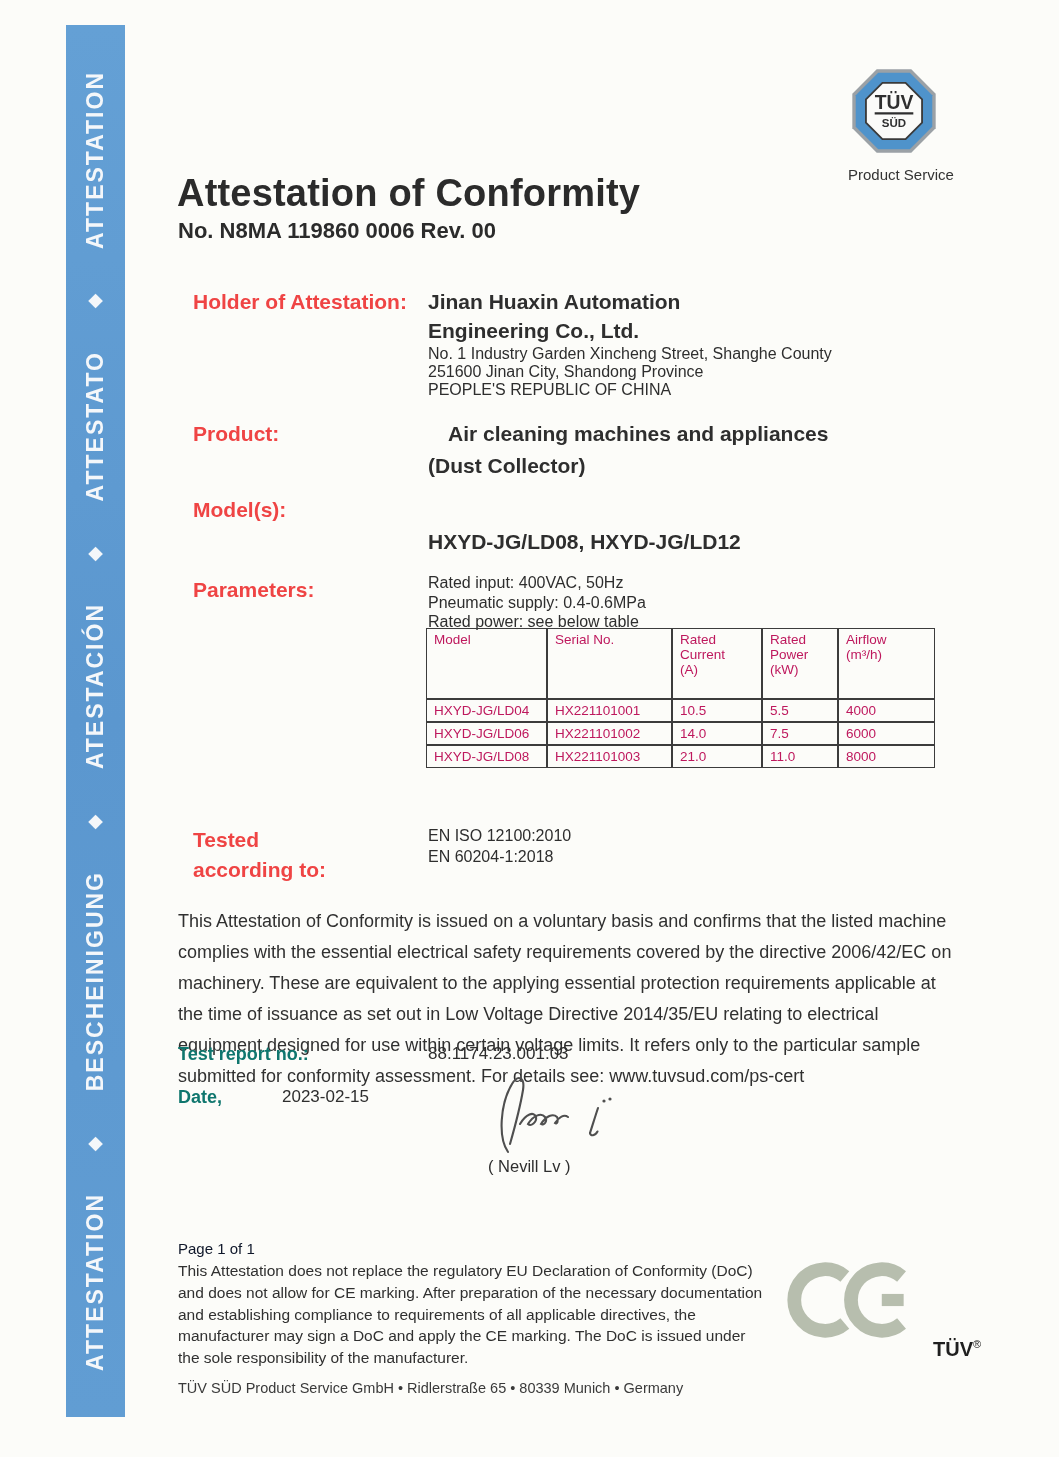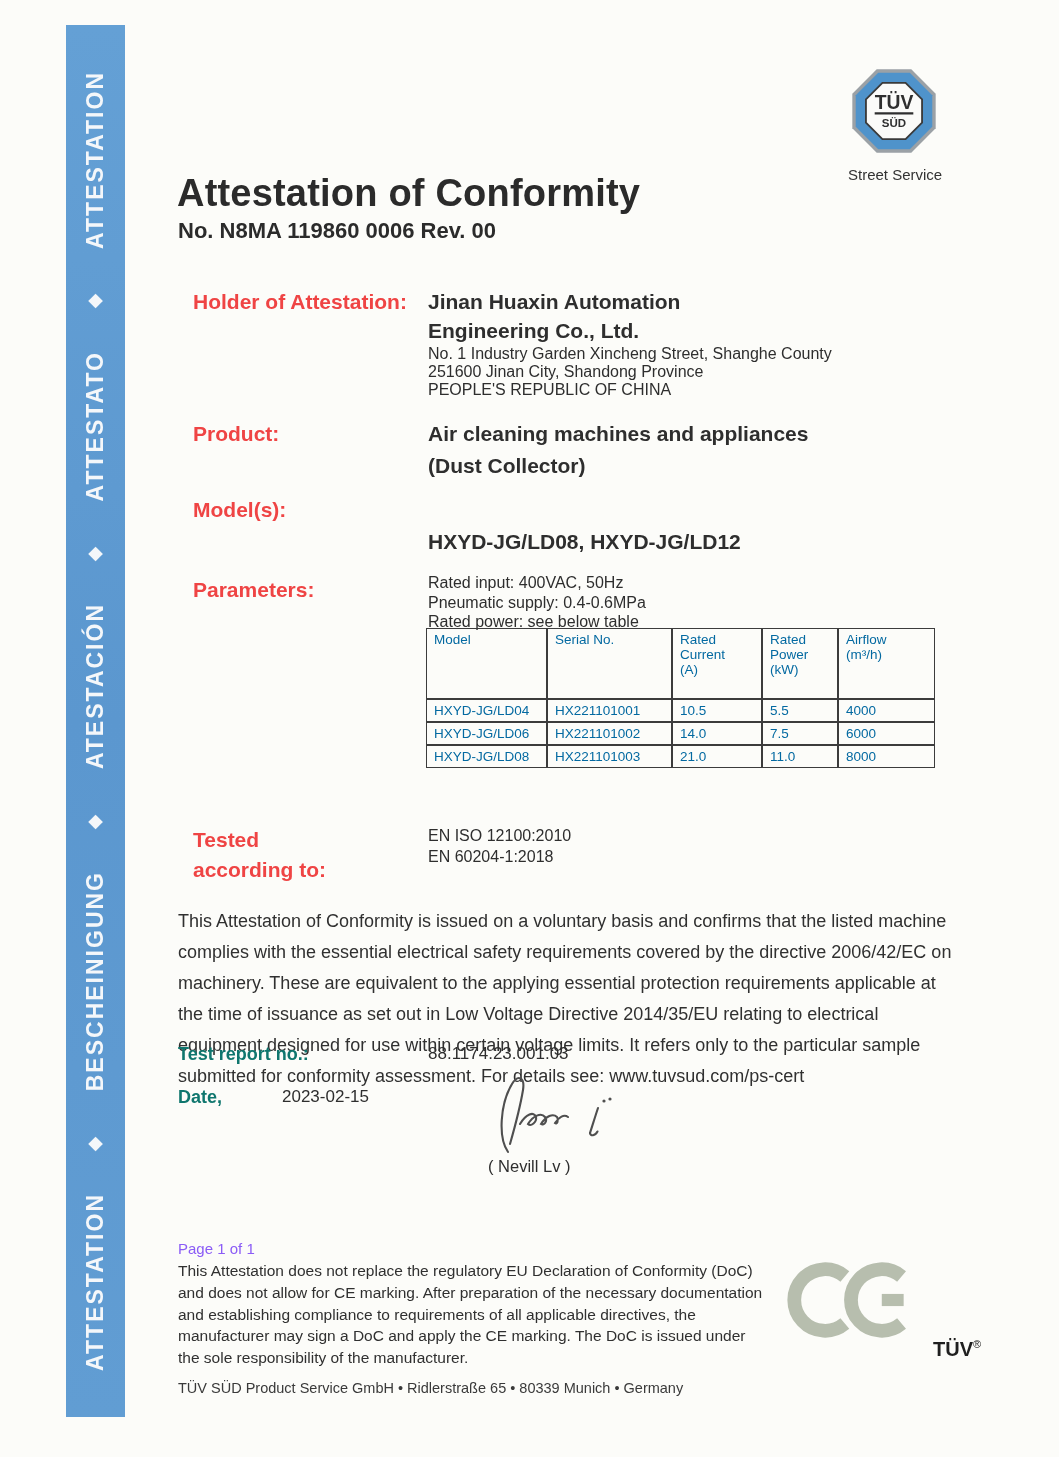--- a/index.html
+++ b/index.html
@@ -37,33 +37,33 @@
   .v-reg { font-size:16px; }
 
   .para {
     position:absolute; left:178px; font-size:18px; line-height:31px; color:#303030;
   }
 
   
   .ptable {
     position:absolute; left:426px; top:628px;
     border-collapse:separate; border-spacing:0;
-    font-size:13.5px; color:#0369a1; table-layout:fixed;
+    font-size:13.5px; color:#be185d; table-layout:fixed;
   }
   .ptable th, .ptable td {
     border:1.5px solid #3c3c3c; text-align:left; vertical-align:top;
     padding:3px 7px; font-weight:normal;
   }
   .ptable th { height:71px; }
   .ptable td { height:19px; }
 
   
   .sig-name { position:absolute; left:488px; top:1157px; font-size:16.5px; color:#2e2e2e; }
 
-  .page-no { position:absolute; left:178px; top:1240px; font-size:15px; color:#8b5cf6; }
+  .page-no { position:absolute; left:178px; top:1240px; font-size:15px; color:#0f172a; }
   .footer-line { position:absolute; left:178px; top:1380px; font-size:14.5px; color:#3a3a3a; }
 
   .tuv-reg { position:absolute; left:933px; top:1338px; font-size:20px; font-weight:bold; color:#1f1f1f; }
   .tuv-reg sup { font-size:11px; font-weight:normal; }
 
   svg { display:block; }
 </style>
 </head>
 <body>
 
@@ -83,35 +83,35 @@
 
   <div class="logo-wrap">
     <svg width="92" height="94" viewBox="0 0 100 100" style="margin:0 auto;">
       <polygon points="95.3,68.8 68.8,95.3 31.2,95.3 4.7,68.8 4.7,31.2 31.2,4.7 68.8,4.7 95.3,31.2" fill="#9ba1a6"></polygon>
       <polygon points="91.6,67.2 67.2,91.6 32.8,91.6 8.4,67.2 8.4,32.8 32.8,8.4 67.2,8.4 91.6,32.8" fill="#4f93cb"></polygon>
       <polygon points="80.5,62.6 62.6,80.5 37.4,80.5 19.5,62.6 19.5,37.4 37.4,19.5 62.6,19.5 80.5,37.4" fill="#fbfbf9" stroke="#3a3a3a" stroke-width="2"></polygon>
       <text x="50" y="48" text-anchor="middle" font-family="Liberation Sans, sans-serif" font-size="21" font-weight="bold" fill="#2f2f2f">TÜV</text>
       <line x1="29" y1="52.5" x2="71" y2="52.5" stroke="#2f2f2f" stroke-width="2.5"></line>
       <text x="50" y="67" text-anchor="middle" font-family="Liberation Sans, sans-serif" font-size="12.5" font-weight="bold" fill="#2f2f2f">SÜD</text>
     </svg>
-    <div class="logo-caption">Street Service</div>
+    <div class="logo-caption">Product Service</div>
   </div>
 
   <h1 class="title">Attestation of Conformity</h1>
   <div class="doc-no">No. N8MA 119860 0006 Rev. 00</div>
 
   <div class="label" style="top:290px;">Holder of Attestation:</div>
   <div class="val v-bold" style="top:290px;">Jinan Huaxin Automation</div>
   <div class="val v-bold" style="top:319px;">Engineering Co., Ltd.</div>
   <div class="val v-reg" style="top:345px;">No. 1 Industry Garden Xincheng Street, Shanghe County</div>
   <div class="val v-reg" style="top:363px;">251600 Jinan City, Shandong Province</div>
   <div class="val v-reg" style="top:381px;">PEOPLE'S REPUBLIC OF CHINA</div>
 
   <div class="label" style="top:422px;">Product:</div>
-  <div class="val v-bold" style="top:422px;">Air cleaning machines and appliances</div>
+  <div class="val v-bold" style="top:422px;margin-left:20px;">Air cleaning machines and appliances</div>
   <div class="val v-bold" style="top:454px;">(Dust Collector)</div>
 
   <div class="label" style="top:498px;">Model(s):</div>
   <div class="val v-bold" style="top:530px;">HXYD-JG/LD08, HXYD-JG/LD12</div>
 
   <div class="label" style="top:578px;">Parameters:</div>
   <div class="val v-reg" style="top:574px;">Rated input: 400VAC, 50Hz</div>
   <div class="val v-reg" style="top:594px;">Pneumatic supply: 0.4-0.6MPa</div>
   <div class="val v-reg" style="top:613px;">Rated power: see below table</div>
 

